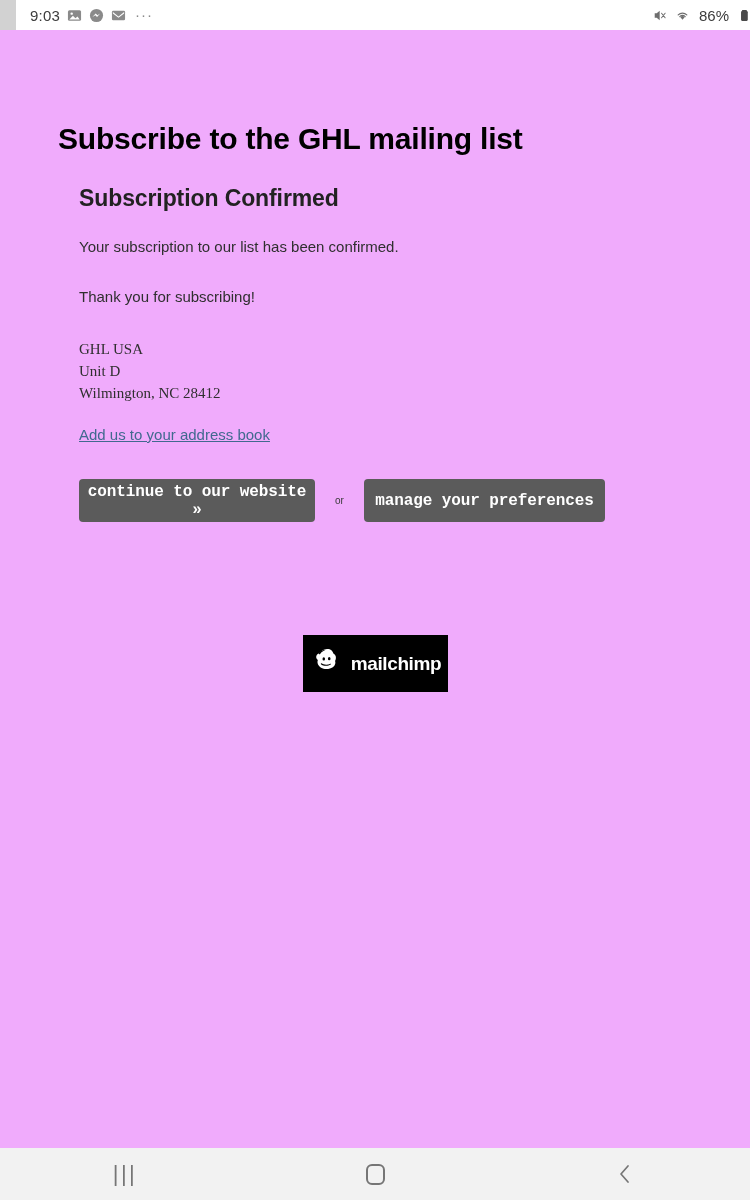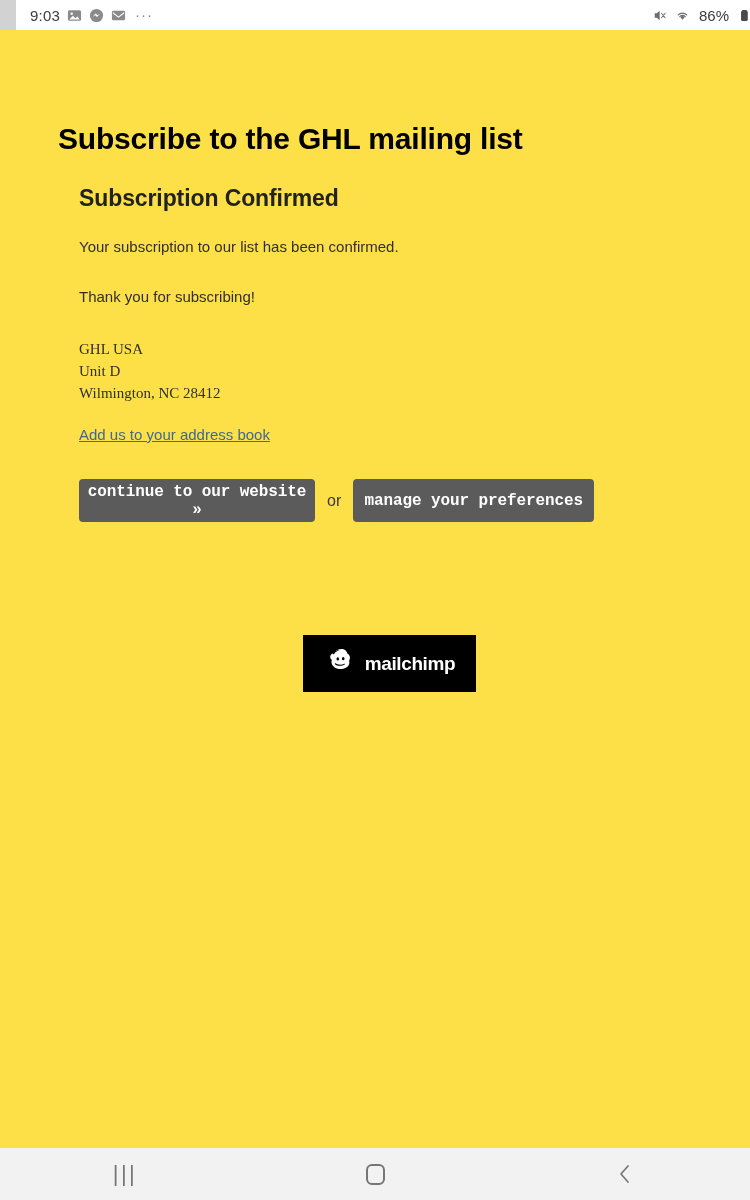--- a/index.html
+++ b/index.html
@@ -64,21 +64,21 @@
     color: #3c3c3c;
     margin-left: 1px;
   }
 
   
   .page {
     position: absolute;
     top: 30px; left: 0;
     width: 750px;
     height: 1118px;
-    background: #fde047;
+    background: #f0abfc;
     box-sizing: border-box;
   }
 
   .page-title {
     position: absolute;
     left: 58px;
     top: 72px;
     font-size: 30px;
     font-weight: bold;
     color: #000000;
@@ -140,30 +140,30 @@
     display: flex;
     align-items: center;
     justify-content: center;
     cursor: pointer;
     font-family: Liberation Mono, monospace;
     letter-spacing: -0.1px;
   }
   .btn-continue { width: 236px; }
   .btn-manage   { width: 241px; }
   .or-text {
-    font-size: 16px;
+    font-size: 10px;
     color: #3a3a3a;
-    margin: 0 12px;
+    margin: 0 20px;
   }
 
   .mailchimp-wrap {
     position: absolute;
     left: 303px;
     top: 605px;
-    width: 173px;
+    width: 145px;
     height: 57px;
     background: #000000;
     display: flex;
     align-items: center;
     justify-content: center;
     gap: 7px;
     cursor: pointer;
   }
   .mc-word {
     color: #ffffff;

